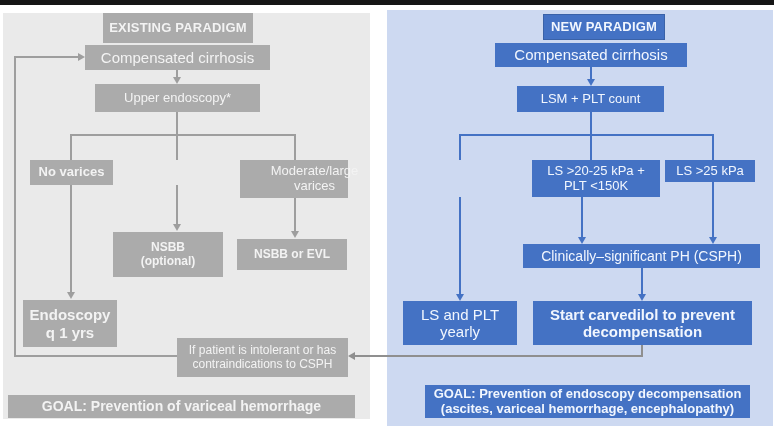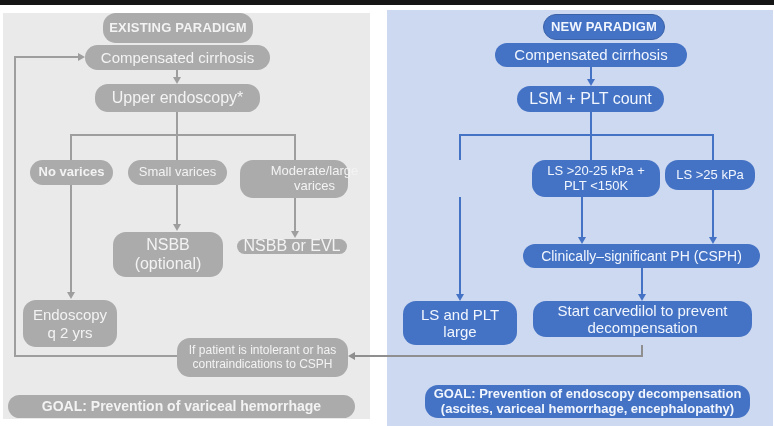--- a/index.html
+++ b/index.html
@@ -12,37 +12,37 @@
     --bridge-line:#8F8F8F;
   }
   html,body{margin:0;padding:0;background:#fff;}
   body{font-family:"Liberation Sans",sans-serif;}
   .stage{position:relative;width:774px;height:426px;background:#fff;overflow:hidden;}
   .topbar{position:absolute;left:0;top:0;width:774px;height:5px;background:#151515;}
   .panel{position:absolute;}
   .panel.gray{background:var(--gray-panel);}
   .panel.blue{background:var(--blue-panel);}
   .node{position:absolute;display:flex;flex-direction:column;align-items:center;justify-content:center;
-        text-align:center;box-sizing:border-box;line-height:1.15;border-radius:13px;}
+        text-align:center;box-sizing:border-box;line-height:1.15;}
   .node.gray{background:var(--gray-box);color:#F3F3F3;}
   .node.blue{background:var(--blue-box);color:#F1F6FE;}
   .hdr{font-weight:bold;color:#FDFDFD;letter-spacing:.2px;}
   .goal{font-weight:bold;}
   .dim{color:#E3E3E3;}
   .ln{position:absolute;}
   .ln.g{background:var(--gray-line);}
   .ln.b{background:var(--blue-line);}
   .ln.bg2{background:var(--bridge-line);}
   .ah{position:absolute;width:0;height:0;}
   .ah.down.g{border-left:4px solid transparent;border-right:4px solid transparent;border-top:7px solid var(--gray-line);}
   .ah.down.b{border-left:4px solid transparent;border-right:4px solid transparent;border-top:7px solid var(--blue-line);}
   .ah.right.g{border-top:4px solid transparent;border-bottom:4px solid transparent;border-left:7px solid var(--gray-line);}
   .ah.left.bg2{border-top:4px solid transparent;border-bottom:4px solid transparent;border-right:7px solid var(--bridge-line);}
   .s13{font-size:13px;} .s12{font-size:12px;} .s14{font-size:14px;} .s15{font-size:15px;}
-  .s16{font-size:16px;} .s19{font-size:16px;}
+  .s16{font-size:12px;font-weight:bold;} .s19{font-size:13px;}
 </style>
 </head>
 <body>
 
 <div class="stage">
   <div class="topbar"></div>
 
   <div class="panel gray" style="left:3px;top:13px;width:367px;height:406px;"></div>
   <div class="panel blue" style="left:387px;top:10px;width:386px;height:416px;"></div>
 
@@ -95,37 +95,36 @@
   <div class="ah down b" style="left:638px;top:294px;"></div>
 
   <div class="node gray hdr s13" style="left:103px;top:13px;width:150px;height:30px;">EXISTING PARADIGM</div>
 
   <div class="node gray s15" style="left:85px;top:45px;width:185px;height:25px;">Compensated cirrhosis</div>
 
   <div class="node gray s19" style="left:95px;top:84px;width:165px;height:28px;">Upper endoscopy*</div>
 
   <div class="node gray s13" style="left:30px;top:160px;width:83px;height:25px;font-weight:bold;">No varices</div>
 
-  <div class="node gray s13" style="left:128px;top:160px;width:99px;height:25px;">Small varices</div>
 
   <div class="node gray s13" style="left:240px;top:160px;width:108px;height:38px;padding-left:41px;">
     <span>Moderate/large</span>
     <span>varices</span>
   </div>
 
   <div class="node gray s16" style="left:113px;top:232px;width:110px;height:45px;">
     <span>NSBB</span>
     <span>(optional)</span>
   </div>
 
-  <div class="node gray s16" style="left:237px;top:239px;width:110px;height:15px;">NSBB or EVL</div>
+  <div class="node gray s16" style="left:237px;top:239px;width:110px;height:31px;">NSBB or EVL</div>
 
-  <div class="node gray s15" style="left:23px;top:300px;width:94px;height:47px;">
+  <div class="node gray s15" style="left:23px;top:300px;width:94px;height:47px;font-weight:bold;">
     <span>Endoscopy</span>
-    <span>q 2 yrs</span>
+    <span>q 1 yrs</span>
   </div>
 
   <div class="node gray dim s12" style="left:177px;top:338px;width:171px;height:39px;">
     <span>If patient is intolerant or has</span>
     <span>contraindications to CSPH</span>
   </div>
 
   <div class="node blue hdr s13" style="left:543px;top:14px;width:122px;height:26px;border:1px solid #3A62A8;">NEW PARADIGM</div>
 
   <div class="node gray goal s14" style="left:8px;top:395px;width:347px;height:23px;">GOAL: Prevention of variceal hemorrhage</div>
@@ -133,30 +132,30 @@
   <div class="node blue s15" style="left:495px;top:43px;width:192px;height:24px;">Compensated cirrhosis</div>
 
   <div class="node blue s19" style="left:517px;top:86px;width:147px;height:26px;">LSM + PLT count</div>
 
 
   <div class="node blue s13" style="left:532px;top:160px;width:128px;height:37px;">
     <span>LS &gt;20-25 kPa +</span>
     <span>PLT &lt;150K</span>
   </div>
 
-  <div class="node blue s13" style="left:665px;top:160px;width:90px;height:30px;">LS &gt;25 kPa</div>
+  <div class="node blue s13" style="left:665px;top:160px;width:90px;height:22px;">LS &gt;25 kPa</div>
 
   <div class="node blue s14" style="left:523px;top:244px;width:237px;height:24px;">Clinically–significant PH (CSPH)</div>
 
   <div class="node blue s15" style="left:403px;top:301px;width:114px;height:44px;">
     <span>LS and PLT</span>
-    <span>large</span>
+    <span>yearly</span>
   </div>
 
-  <div class="node blue s15" style="left:533px;top:301px;width:219px;height:36px;">
+  <div class="node blue s15" style="left:533px;top:301px;width:219px;height:44px;font-weight:bold;">
     <span>Start carvedilol to prevent</span>
     <span>decompensation</span>
   </div>
 
   <div class="node blue goal s13" style="left:425px;top:385px;width:325px;height:33px;">
     <span>GOAL: Prevention of endoscopy decompensation</span>
     <span>(ascites, variceal hemorrhage, encephalopathy)</span>
   </div>
 </div>
 

